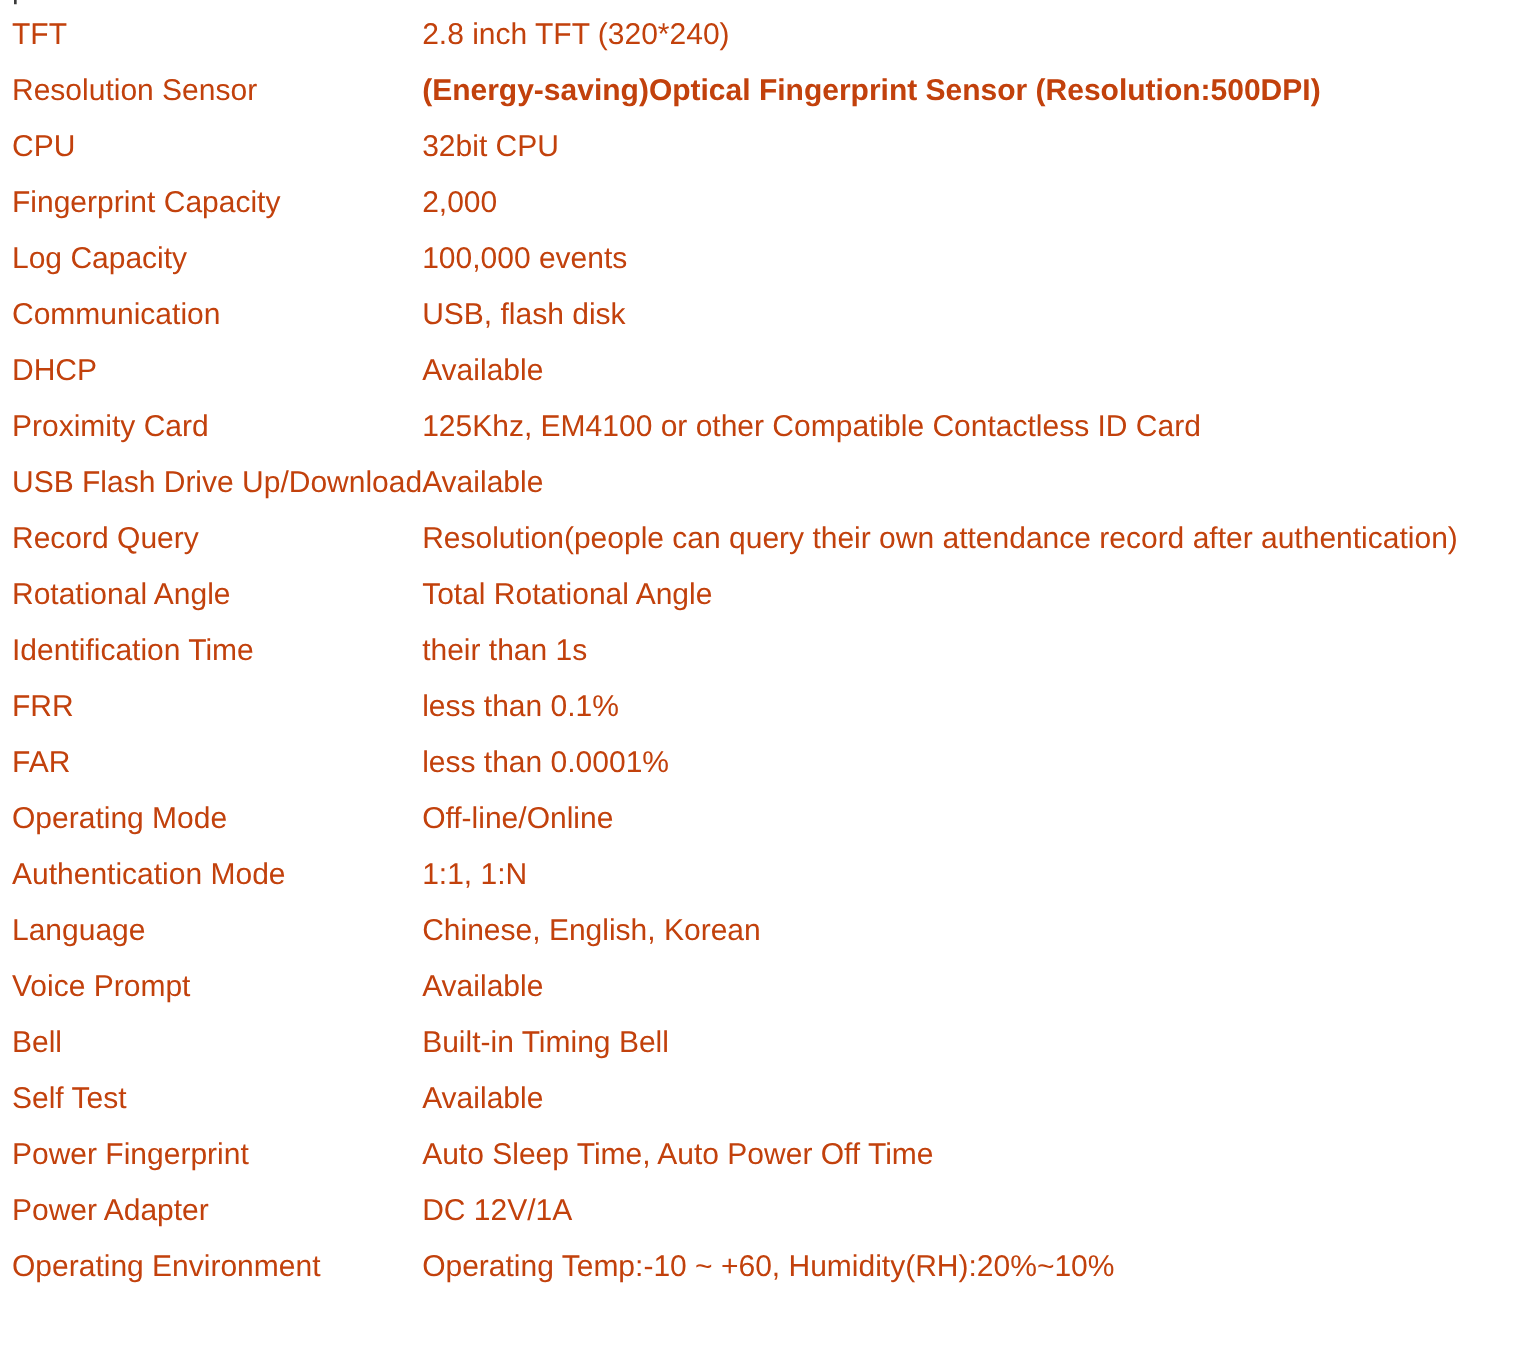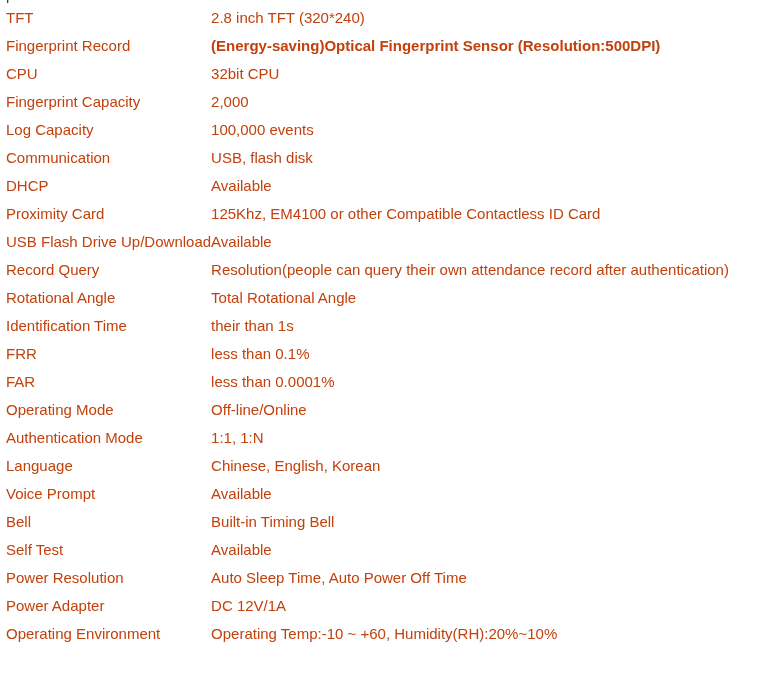--- a/index.html
+++ b/index.html
@@ -85,21 +85,21 @@
 
   <div class="clipped-top-row">p</div>
 
   <table class="spec-table">
     <tbody>
         <tr class="spec-row">
           <td class="spec-label">TFT</td>
           <td class="spec-value bold">2.8 inch TFT (320*240)</td>
         </tr>
         <tr class="spec-row">
-          <td class="spec-label">Fingerprint Record</td>
+          <td class="spec-label">Resolution Sensor</td>
           <td class="spec-value value-bold-prefix"><span class="prefix">(Energy-saving)</span><span class="rest">Optical Fingerprint Sensor (Resolution:500DPI)</span></td>
         </tr>
         <tr class="spec-row">
           <td class="spec-label">CPU</td>
           <td class="spec-value">32bit CPU</td>
         </tr>
         <tr class="spec-row">
           <td class="spec-label">Fingerprint Capacity</td>
           <td class="spec-value">2,000</td>
         </tr>
@@ -161,21 +161,21 @@
         </tr>
         <tr class="spec-row">
           <td class="spec-label">Bell</td>
           <td class="spec-value">Built-in Timing Bell</td>
         </tr>
         <tr class="spec-row">
           <td class="spec-label">Self Test</td>
           <td class="spec-value">Available</td>
         </tr>
         <tr class="spec-row">
-          <td class="spec-label">Power Resolution</td>
+          <td class="spec-label">Power Fingerprint</td>
           <td class="spec-value">Auto Sleep Time, Auto Power Off Time</td>
         </tr>
         <tr class="spec-row">
           <td class="spec-label">Power Adapter</td>
           <td class="spec-value">DC 12V/1A</td>
         </tr>
         <tr class="spec-row">
           <td class="spec-label">Operating Environment</td>
           <td class="spec-value">Operating Temp:-10 ~ +60, Humidity(RH):20%~10%</td>
         </tr>

